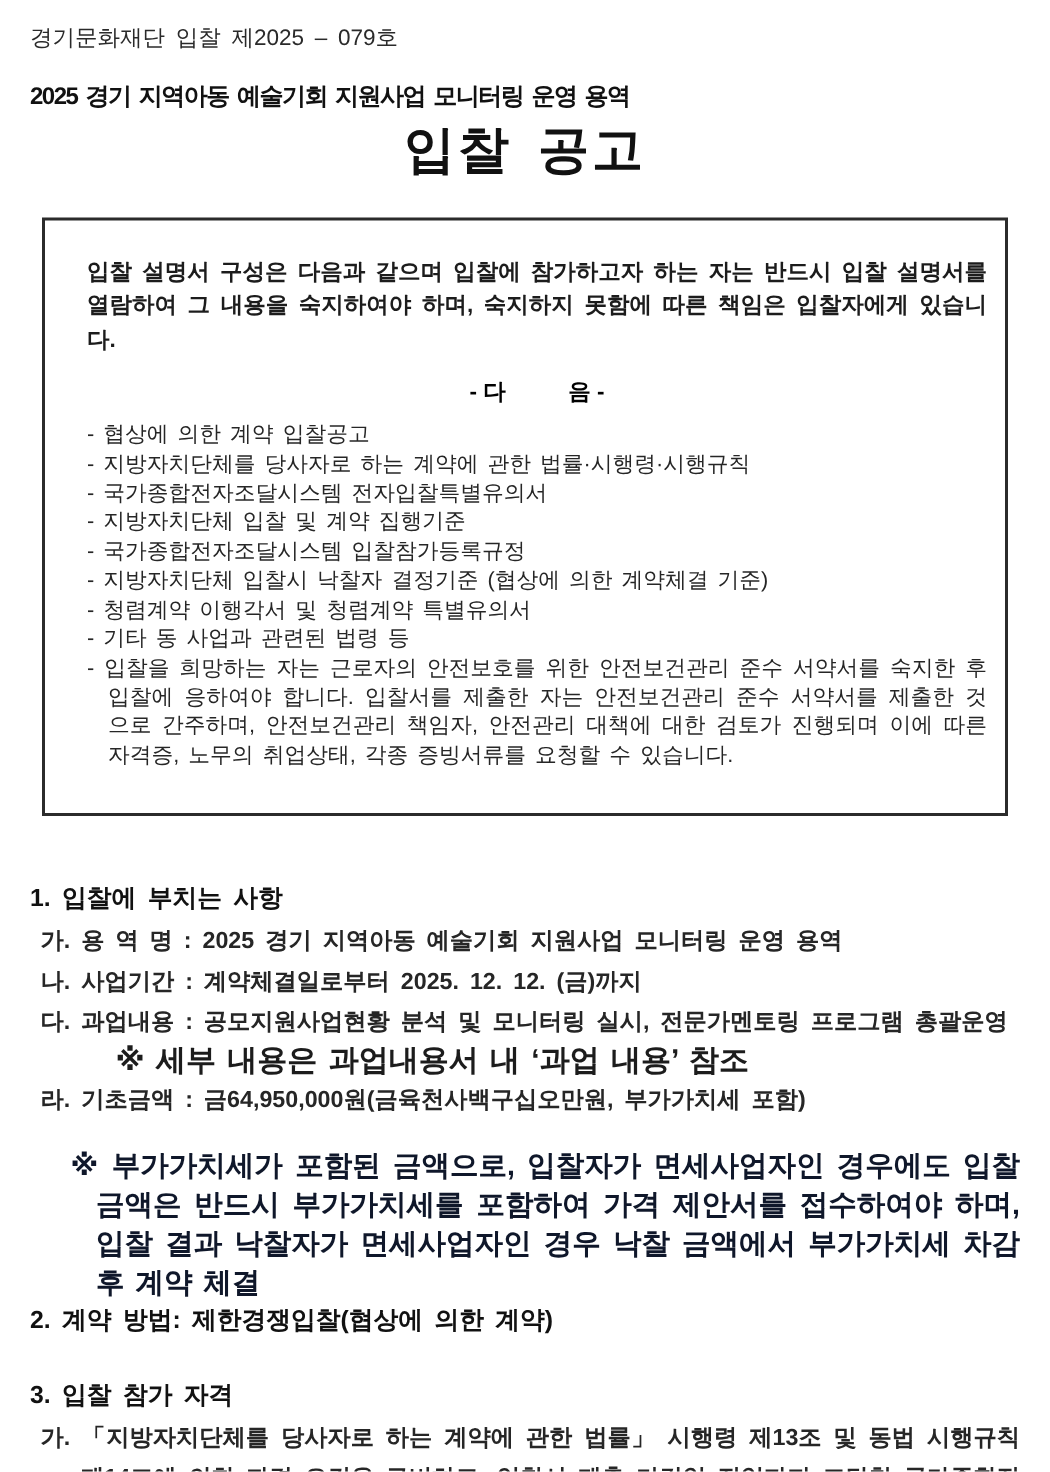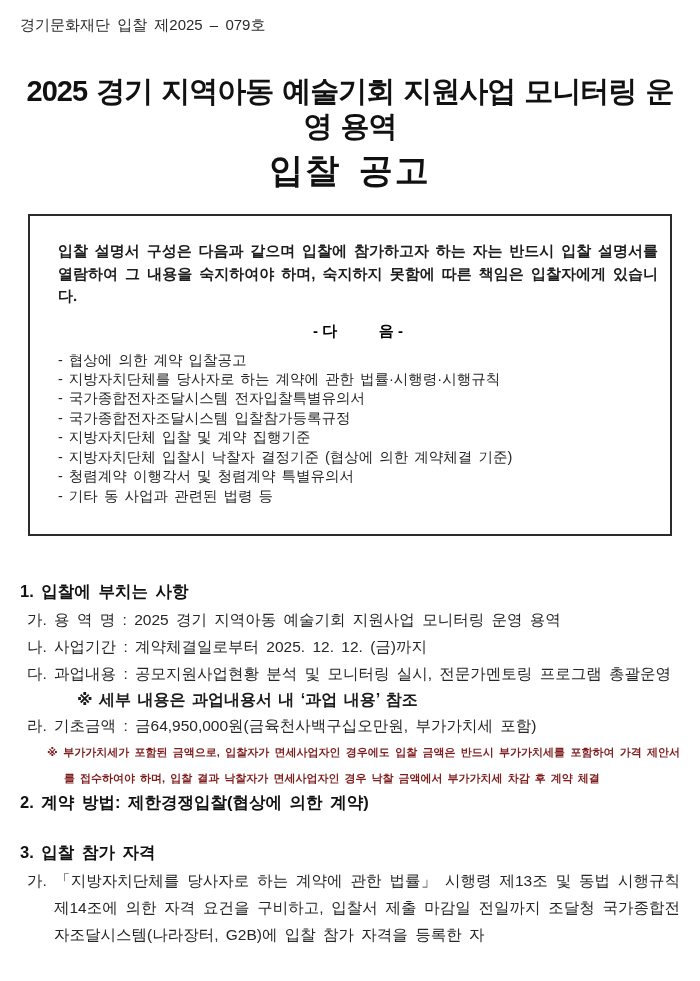--- a/index.html
+++ b/index.html
@@ -23,23 +23,23 @@
     background: #ffffff;
   }
   .ref-no {
     font-size: 15px;
     font-weight: 400;
     letter-spacing: 0px;
     word-spacing: 3px;
     color: #2a2a2a;
   }
   .doc-title {
-    margin-top: 39px;
-    text-align: center;
-    font-size: 29px;
+    margin-top: 20px;
+    text-align: left;
+    font-size: 16px;
     font-weight: 700;
     letter-spacing: -1px;
     word-spacing: 2px;
     color: #111111;
     line-height: 1.2;
   }
   .doc-subtitle {
     margin-top: 5px;
     text-align: center;
     font-size: 34px;
@@ -98,45 +98,45 @@
     word-spacing: 3px;
     line-height: 22px;
     margin: 0;
   }
   .section-rows {
     margin-top: 4px;
     padding-left: 7px;
   }
   .section-row {
     font-size: 15.5px;
-    font-weight: 400;
+    font-weight: 700;
     line-height: 27px;
     word-spacing: 3px;
     color: #262626;
   }
   .section-row.hanging {
     padding-left: 27px;
     text-indent: -27px;
     text-align: justify;
   }
   .section-note-small {
-    font-size: 16px;
+    font-size: 20px;
     font-weight: 700;
     line-height: 25px;
     word-spacing: 2px;
     color: #1c1c1c;
     padding-left: 50px;
   }
   .section-note-vat {
-    margin-top: 0;
-    font-size: 11px;
+    margin-top: 18px;
+    font-size: 19px;
     font-weight: 700;
     line-height: 26px;
     word-spacing: 2px;
-    color: #7f1d1d;
+    color: #0f172a;
     padding-left: 37px;
     text-indent: -17px;
     text-align: justify;
   }
   .section-gap-2 { }
   .section-gap-3 { margin-top: 28px; }
 </style>
 </head>
 <body>
 
@@ -148,25 +148,26 @@
 
   <div class="doc-subtitle">입찰 공고</div>
 
   <div class="notice-box">
     <div class="notice-intro">입찰 설명서 구성은 다음과 같으며 입찰에 참가하고자 하는 자는 반드시 입찰 설명서를 열람하여 그 내용을 숙지하여야 하며, 숙지하지 못함에 따른 책임은 입찰자에게 있습니다.</div>
     <div class="daum-divider">- 다          음 -</div>
     <ul class="notice-list">
       <li>- 협상에 의한 계약 입찰공고</li>
       <li>- 지방자치단체를 당사자로 하는 계약에 관한 법률·시행령·시행규칙</li>
       <li>- 국가종합전자조달시스템 전자입찰특별유의서</li>
+      <li>- 지방자치단체 입찰 및 계약 집행기준</li>
       <li>- 국가종합전자조달시스템 입찰참가등록규정</li>
-      <li>- 지방자치단체 입찰 및 계약 집행기준</li>
       <li>- 지방자치단체 입찰시 낙찰자 결정기준 (협상에 의한 계약체결 기준)</li>
       <li>- 청렴계약 이행각서 및 청렴계약 특별유의서</li>
       <li>- 기타 동 사업과 관련된 법령 등</li>
+      <li>- 입찰을 희망하는 자는 근로자의 안전보호를 위한 안전보건관리 준수 서약서를 숙지한 후 입찰에 응하여야 합니다. 입찰서를 제출한 자는 안전보건관리 준수 서약서를 제출한 것으로 간주하며, 안전보건관리 책임자, 안전관리 대책에 대한 검토가 진행되며 이에 따른 자격증, 노무의 취업상태, 각종 증빙서류를 요청할 수 있습니다.</li>
     </ul>
   </div>
 
   <div class="sections">
 
     <div>
       <div class="section-heading">1. 입찰에 부치는 사항</div>
       <div class="section-rows">
         <div class="section-row">가. 용 역 명 : 2025 경기 지역아동 예술기회 지원사업 모니터링 운영 용역</div>
         <div class="section-row">나. 사업기간 : 계약체결일로부터 2025. 12. 12. (금)까지</div>

